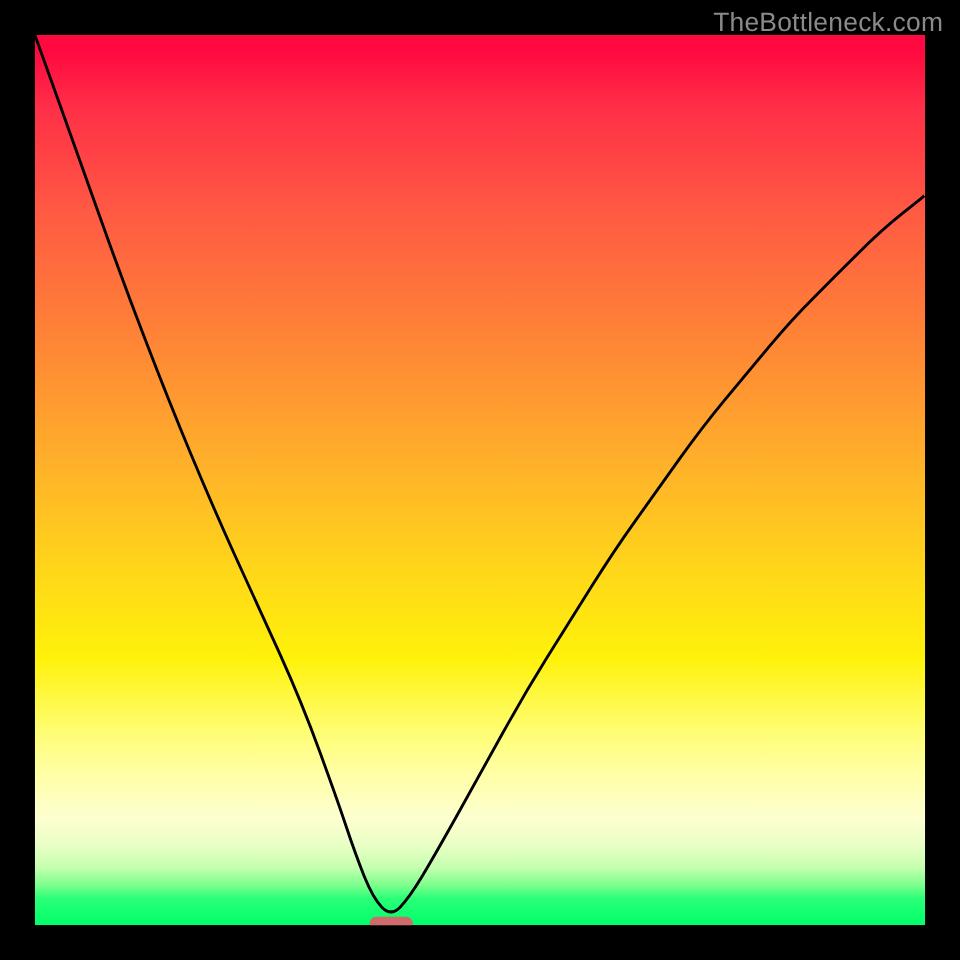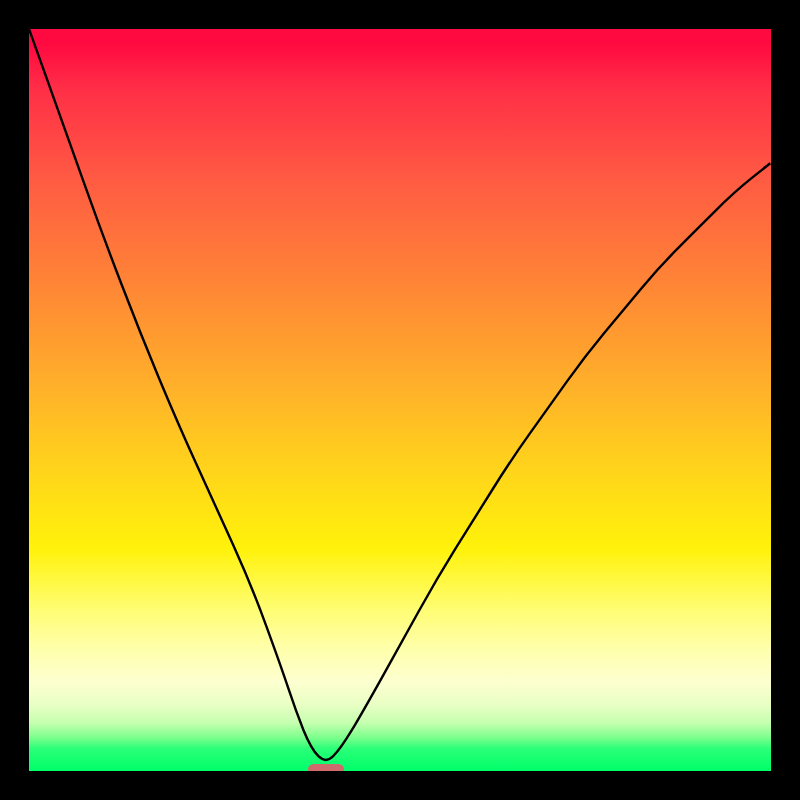--- a/index.html
+++ b/index.html
@@ -75,20 +75,21 @@
     position: absolute;
     left: 0;
     top: 0;
     z-index: 2;
   }
 </style>
 </head>
 <body>
 
 <div class="frame">
+  <div class="watermark">TheBottleneck.com</div>
 
   <div class="plot">
     <div class="gradient"></div>
     <svg class="curve" width="742" height="742" viewBox="0 0 742 742" preserveAspectRatio="none">
       <path id="curve-path" d="M 0.0 0.0 Q 0.0 0.0 18.6 51.9 Q 37.1 103.9 55.7 155.8 Q 74.2 207.8 92.8 256.0 Q 111.3 304.2 129.8 348.7 Q 148.4 393.3 166.9 434.1 Q 185.5 474.9 204.1 515.7 Q 222.6 556.5 237.4 597.3 Q 252.3 638.1 259.7 660.4 Q 267.1 682.6 274.5 701.2 Q 282.0 719.7 289.4 727.2 Q 296.8 734.6 304.2 727.2 Q 311.6 719.7 322.8 701.2 Q 333.9 682.6 352.5 649.3 Q 371.0 615.9 389.6 582.5 Q 408.1 549.1 426.6 519.4 Q 445.2 489.7 463.8 460.0 Q 482.3 430.4 500.9 404.4 Q 519.4 378.4 538.0 352.4 Q 556.5 326.5 575.0 304.2 Q 593.6 282.0 612.1 259.7 Q 630.7 237.4 649.3 218.9 Q 667.8 200.3 686.4 181.8 Q 704.9 163.2 723.5 148.4 T 742.0 133.6" fill="none" stroke="#000" stroke-width="2.4"></path>
     </svg>
     <div class="marker" id="marker" style="left: 278.992px; top: 734.58px; width: 35.616px; height: 11.872px; border-radius: 5.936px;"></div>
   </div>
 </div>
 

